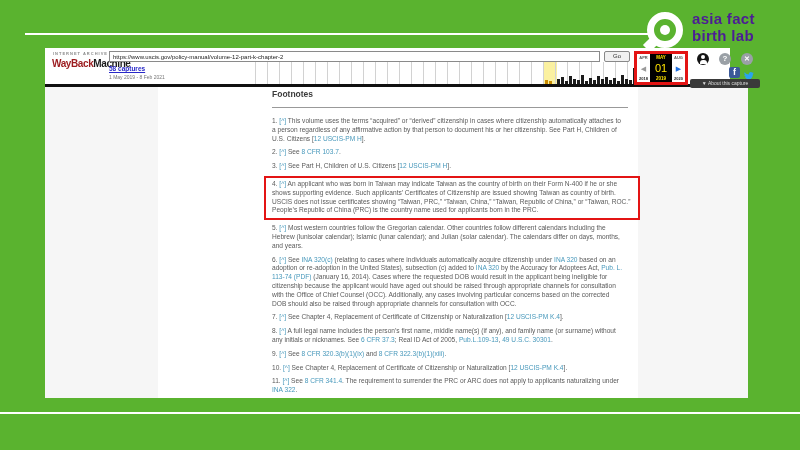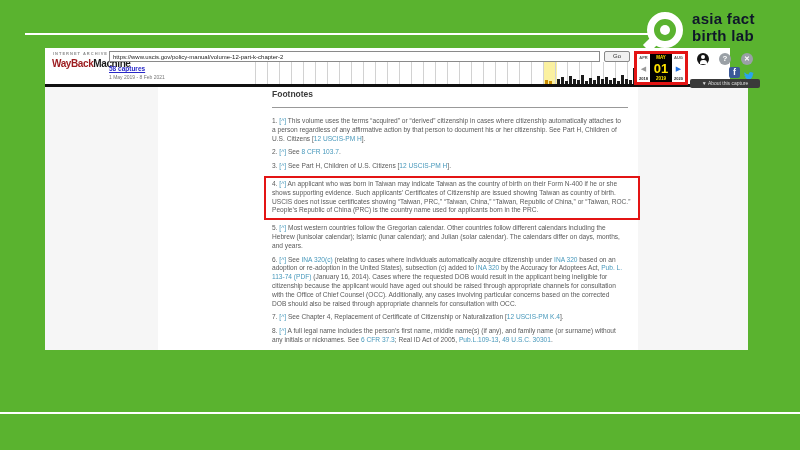--- a/index.html
+++ b/index.html
@@ -9,21 +9,21 @@
   
   .top-line { position:absolute; left:25px; top:33px; width:625px; height:2px; background:#fff; }
   .bottom-line { position:absolute; left:0; top:412px; width:800px; height:2px; background:#fff; }
 
   
   .afcl { position:absolute; left:640px; top:6px; width:155px; height:46px; }
   .afcl-icon { position:absolute; left:4px; top:4px; width:42px; height:42px; }
   .afcl-ring { position:absolute; left:3px; top:2px; width:36px; height:36px; border:7px solid #fff; border-radius:50%; }
   .afcl-dot { position:absolute; left:16px; top:15px; width:10px; height:10px; background:#fff; border-radius:50%; }
   .afcl-tail { position:absolute; left:1px; top:30px; width:10px; height:10px; background:#fff; transform:rotate(45deg); }
-  .afcl-text { position:absolute; left:52px; top:4px; color:#0f172a; font-weight:bold; font-size:15px; line-height:17px; letter-spacing:0.3px; }
+  .afcl-text { position:absolute; left:52px; top:4px; color:#4c1d95; font-weight:bold; font-size:15px; line-height:17px; letter-spacing:0.3px; }
 
   
   .page { position:absolute; left:45px; top:48px; width:715px; height:350px; }
 
   
   .toolbar { position:absolute; left:0; top:0; width:685px; height:39px; background:#ffffff; border-bottom:3px solid #101010; }
   .wb-arch { position:absolute; left:8px; top:3px; font-size:4px; letter-spacing:1px; color:#8a8a8a; font-weight:bold; }
   .wb-logo { position:absolute; left:7px; top:9px; font-size:10px; font-weight:bold; letter-spacing:-0.4px; transform:scaleY(1.15); transform-origin:left top; }
   .wb-red { color:#9b1b1e; } .wb-blk { color:#1c1c1c; }
   .url-input { position:absolute; left:64px; top:3px; width:491px; height:11px; border:1px solid #8a8a8a; background:#fff; font-size:6px; color:#222; padding:0 3px; font-family:"Liberation Sans",sans-serif; }
@@ -40,36 +40,36 @@
 
   
   .datenav { position:absolute; left:589px; top:3px; width:54px; height:34px; border:3px solid #e31414; background:#fff; display:flex; }
   .dn-side { width:13px; display:flex; flex-direction:column; align-items:center; justify-content:space-between; padding:1px 0; }
   .dn-lbl { font-size:4px; font-weight:bold; color:#555; }
   .dn-year { font-size:4px; font-weight:bold; color:#222; }
   .dn-arrow-prev { font-size:7px; color:#9a9a9a; line-height:7px; }
   .dn-arrow-next { font-size:7px; color:#1f6fe0; line-height:7px; }
   .dn-center { flex:1; background:#000; color:#ffe400; text-align:center; display:flex; flex-direction:column; justify-content:space-between; padding:1px 0; }
   .dn-month { font-size:4.5px; font-weight:bold; }
-  .dn-day { font-size:13px; font-weight:bold; line-height:11px; }
+  .dn-day { font-size:11px; font-weight:normal; line-height:11px; }
   .dn-cyear { font-size:4.5px; font-weight:bold; }
 
   
   .circ { position:absolute; top:5px; width:12px; height:12px; border-radius:50%; color:#fff; text-align:center; font-size:8px; line-height:12px; font-weight:bold; }
   .circ.user { left:652px; background:#151515; }
   .circ.help { left:674px; background:#9aa0a6; }
   .circ.close { left:696px; background:#9aa0a6; font-size:7px; }
   .u-head { position:absolute; left:4px; top:2px; width:4px; height:4px; background:#fff; border-radius:50%; }
   .u-body { position:absolute; left:2.5px; top:6.5px; width:7px; height:4px; background:#fff; border-radius:3px 3px 0 0; }
   .fb { position:absolute; left:684px; top:19px; width:11px; height:11px; background:#3b5998; border-radius:2px; color:#fff; font-weight:bold; font-size:9px; text-align:center; line-height:11px; }
   .tw { position:absolute; left:698px; top:19px; width:11px; height:11px; }
   .about-btn { position:absolute; left:645px; top:31px; width:70px; height:9px; background:#3a3a3a; color:#ddd; font-size:5px; line-height:9px; text-align:center; border-radius:2px; z-index:5; }
 
   
-  .content { position:absolute; left:0; top:39px; width:703px; height:263px; background:#f6f6f6; overflow:hidden; }
+  .content { position:absolute; left:0; top:39px; width:703px; height:311px; background:#f6f6f6; overflow:hidden; }
   .white-col { position:absolute; left:113px; top:0; width:480px; height:100%; background:#fff; }
   .fn-column { position:absolute; left:227px; top:2px; width:352px; }
   .fn-heading { font-size:8.5px; font-weight:bold; color:#3b3b3b; }
   .fn-rule { border:none; border-top:1px solid #999; width:356px; margin:8px 0 9px 0; }
   .footnote { font-size:6.6px; line-height:8.8px; color:#5a5a5a; margin-bottom:5px; }
   .fn-num { color:#5a5a5a; }
   .fn-marker { color:#4798bb; }
   .fn-link { color:#4798bb; }
   .footnote.highlight { border:2px solid #e31414; margin:3px -16px 4px -8px; padding:2px 6px 3px 6px; }
 </style>

